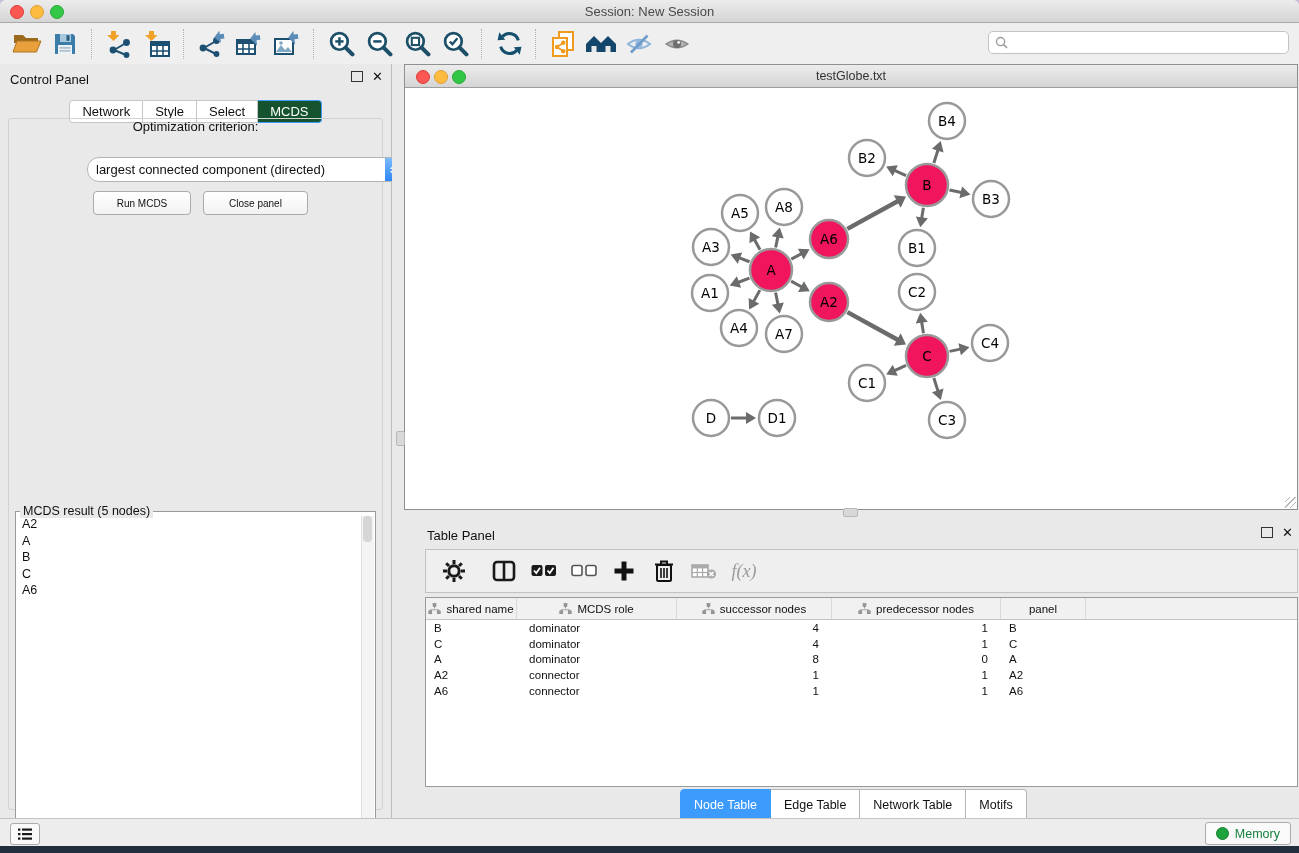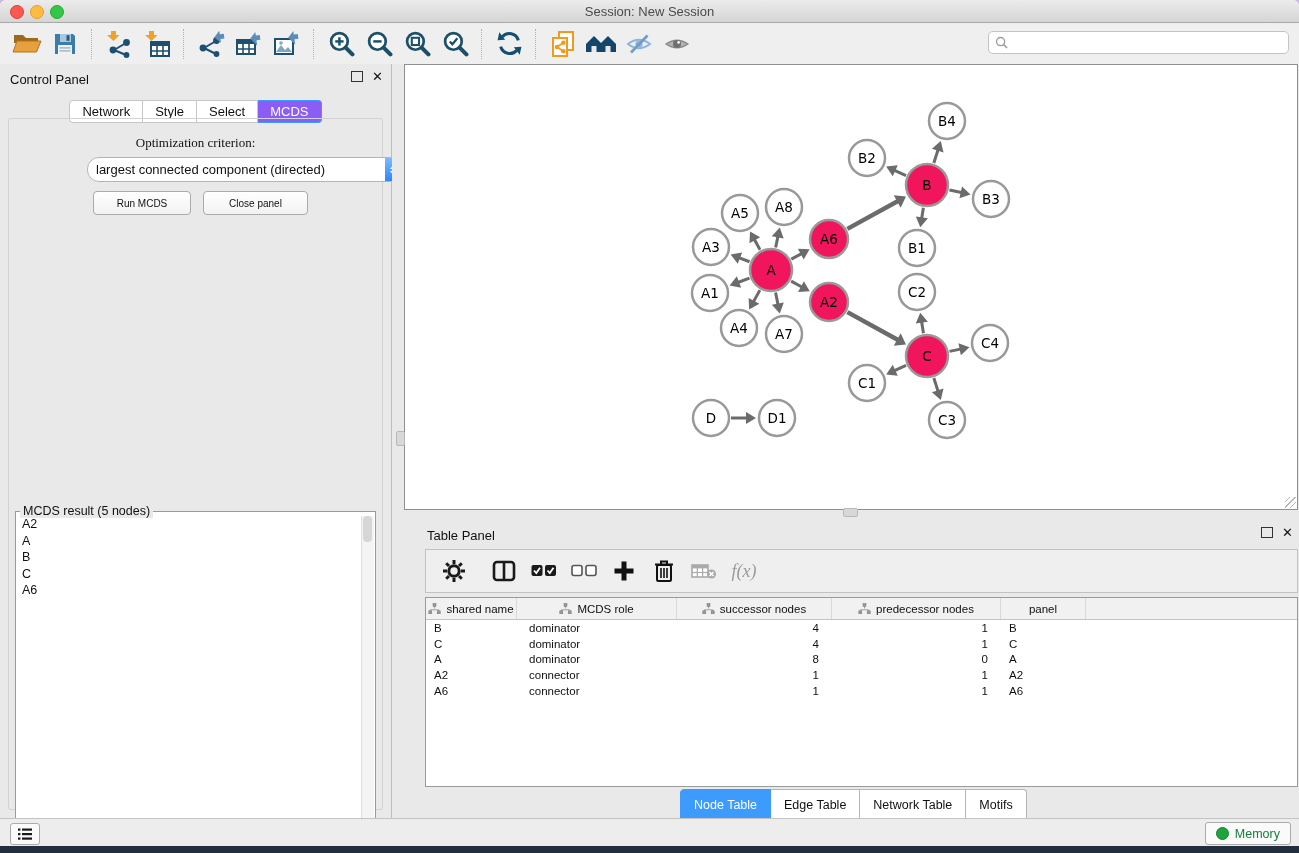--- a/index.html
+++ b/index.html
@@ -33,24 +33,24 @@
   .panel-head{position:absolute;left:0;top:0;width:100%;height:30px;}
   .panel-title{position:absolute;left:10px;top:8px;font-size:13px;color:#111;}
   .wbtns{position:absolute;right:8px;top:7px;display:flex;gap:9px;align-items:center;}
   .float-ic{width:10px;height:9px;border:1.5px solid #333;display:inline-block;}
   .close-ic{font-size:13px;font-weight:bold;color:#111;line-height:11px;}
   .cp-tabs{position:absolute;left:0;top:36px;width:100%;display:flex;justify-content:center;}
   .cp-tab{font-size:13px;color:#111;background:#fff;border:1px solid #c6c6c6;border-left:none;
     padding:3px 12px;}
   .cp-tab:first-child{border-left:1px solid #c6c6c6;border-radius:4px 0 0 4px;}
   .cp-tab:last-child{border-radius:0 4px 4px 0;}
-  .cp-tab.active{background:#8b5cf6;color:#fff;border-color:#3d9bfd;}
+  .cp-tab.active{background:#14532d;color:#fff;border-color:#3d9bfd;}
   .cp-content{position:absolute;left:8px;top:54px;width:373px;height:690px;
     border:1px solid #d2d2d2;border-radius:3px;}
-  .opt-label{position:absolute;left:0;width:100%;top:16px;text-align:center;font-size:13px;color:#111;font-family:Liberation Serif, serif;}
+  .opt-label{position:absolute;left:0;width:100%;top:0;text-align:center;font-size:13px;color:#111;}
   .dropdown{position:absolute;left:34px;top:38px;width:313px;height:23px;background:#fff;
     border:1px solid #b4b4b4;border-radius:12px;display:flex;align-items:center;margin-left:44px;}
   .dropdown .val{flex:1;font-size:13px;color:#111;padding-left:8px;white-space:nowrap;overflow:hidden;}
   .stepper{width:17px;height:23px;margin:-1px -1px -1px 0;border-radius:0 4px 4px 0;
     background:linear-gradient(#7cbbfc,#2e86f8);display:flex;flex-direction:column;
     align-items:center;justify-content:center;gap:2px;}
   .stepper .up{width:0;height:0;border-left:4px solid transparent;border-right:4px solid transparent;border-bottom:5px solid #fff;}
   .stepper .dn{width:0;height:0;border-left:4px solid transparent;border-right:4px solid transparent;border-top:5px solid #fff;}
   .btn{position:absolute;height:22px;background:linear-gradient(#ffffff,#f2f2f2);
     border:1px solid #ababab;border-radius:4px;font-size:10px;color:#111;
@@ -312,20 +312,26 @@
           </div>
         <div class="vscroll">
             <span class="thumb"></span>
           </div>
       </div>
     </div>
   </div>
 
   <div class="rarea">
     <div class="netwin">
+      <div class="wtitle">
+        <span class="tl red" style="left:11px"></span>
+        <span class="tl yel" style="left:29px"></span>
+        <span class="tl grn" style="left:47px"></span>
+        <div class="net-title-text">testGlobe.txt</div>
+      </div>
       <div class="canvas">
         <svg id="graph-svg" width="892" height="421" viewBox="0 0 892 421">
             <g>
               <line x1="344.4789624129428" y1="190.11448958200518" x2="332.13522130542" y2="194.7686870487761" stroke="#6B6B6B" stroke-width="3"></line>
               <polygon points="324.64964301426966,197.5911182077344 331.85451211950186,188.35532581203438 336.1587196369133,199.77083270603862" fill="#6B6B6B"></polygon>
             </g>
             <g>
               <line x1="386.1382867326163" y1="193.1107788869607" x2="397.73266947919615" y2="199.50767971265995" stroke="#6B6B6B" stroke-width="3"></line>
               <polygon points="404.7372909514105,203.37229845595064 393.03474231938344,203.88254889940075 398.92828590290173,193.20050115427384" fill="#6B6B6B"></polygon>
             </g>

